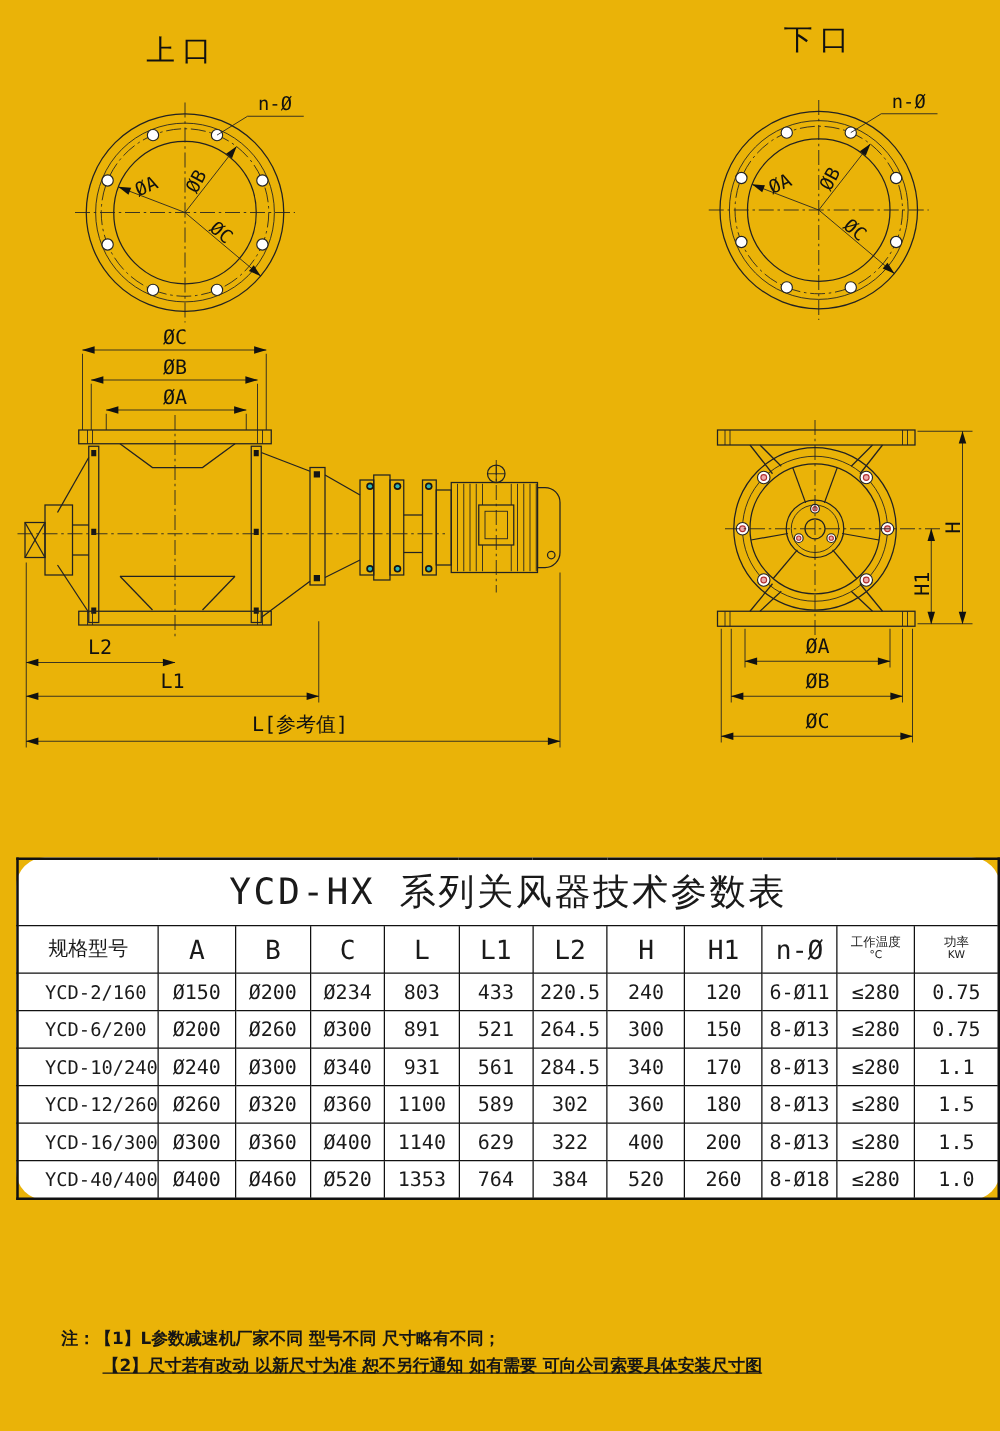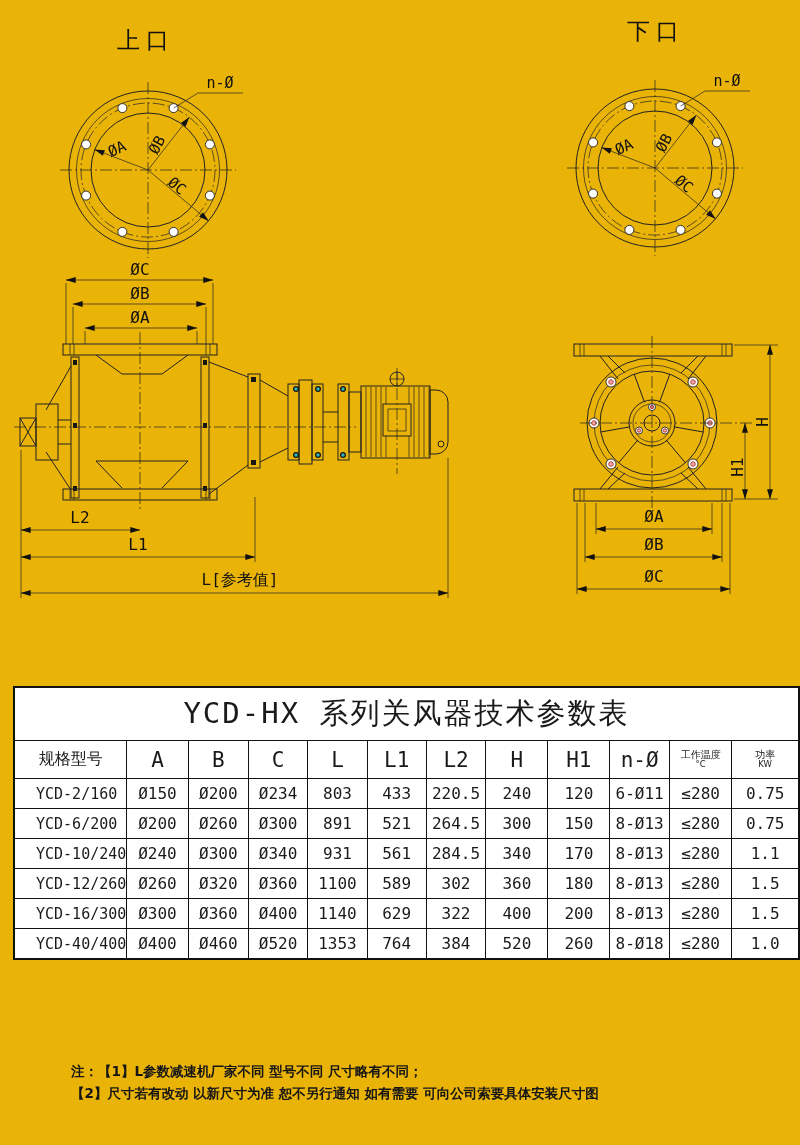--- a/index.html
+++ b/index.html
@@ -12,36 +12,36 @@
   svg .dim{font-family:"DejaVu Sans Mono","Liberation Mono",monospace;font-size:16px;fill:#111;}
   svg .dims{font-family:"DejaVu Sans Mono","Liberation Mono",monospace;font-size:15px;fill:#111;}
   svg .cjk{font-size:23px;letter-spacing:6px;fill:#111;}
   svg .dot{fill:#161616;stroke:none;}
   svg .boltw{fill:#fff;stroke:var(--line,#222);stroke-width:.9;}
   svg .rdot{fill:var(--bolt-red-fill,#edabab);stroke:var(--bolt-red,#b03030);stroke-width:.9;}
   svg .tdot{fill:var(--bolt-teal,#2fb5b5);stroke:none;}
   svg marker path{fill:#111;}
 
   .spec-table{position:absolute;left:13px;top:686px;border-collapse:collapse;table-layout:fixed;
-              background:#fff;}
+              background:#fff;border-radius:23px;}
   .spec-table td,.spec-table th{border:1px solid #111;padding:0;font-weight:400;overflow:hidden;
               white-space:nowrap;text-align:center;vertical-align:middle;}
   .spec-table .title-cell{height:52px;font-size:29px;letter-spacing:2px;border-bottom:1px solid #111;
               font-family:"DejaVu Sans Mono","Liberation Mono",monospace;}
   .spec-table thead th{height:37px;font-size:21px;font-family:"DejaVu Sans Mono","Liberation Mono",monospace;}
   .spec-table thead th.model-h{font-size:16px;font-family:Liberation Mono, monospace;margin-left:25px;}
   .spec-table thead th.two-line{font-size:10px;line-height:1.05;font-family:"DejaVu Sans","Liberation Sans",sans-serif;}
   .spec-table thead th.two-line .sub{font-size:8.5px;}
   .spec-table tbody td{height:29px;font-size:16px;font-family:"DejaVu Sans Mono","Liberation Mono",monospace;}
   .spec-table tbody td.model{text-align:left;padding-left:21px;font-size:15px;}
   .spec-table{border:2px solid #111;}
 
-  .notes{position:absolute;left:71px;top:1060px;font-size:13.5px;font-weight:700;line-height:22px;
+  .notes{position:absolute;left:49px;top:1060px;font-size:13.5px;font-weight:700;line-height:22px;
          color:#151515;}
-  .notes .l2{}
+  .notes .l2{margin-left:33px;text-decoration:underline;}
 </style>
 </head>
 <body>
 
 <div class="page">
 
 <svg width="800" height="686" viewBox="0 0 800 686">
   <defs>
     <marker id="arr" markerWidth="11" markerHeight="8" refX="10.2" refY="4" orient="auto-start-reverse" markerUnits="userSpaceOnUse">
       <path d="M0.5,1 L10.5,4 L0.5,7 Z"></path>

